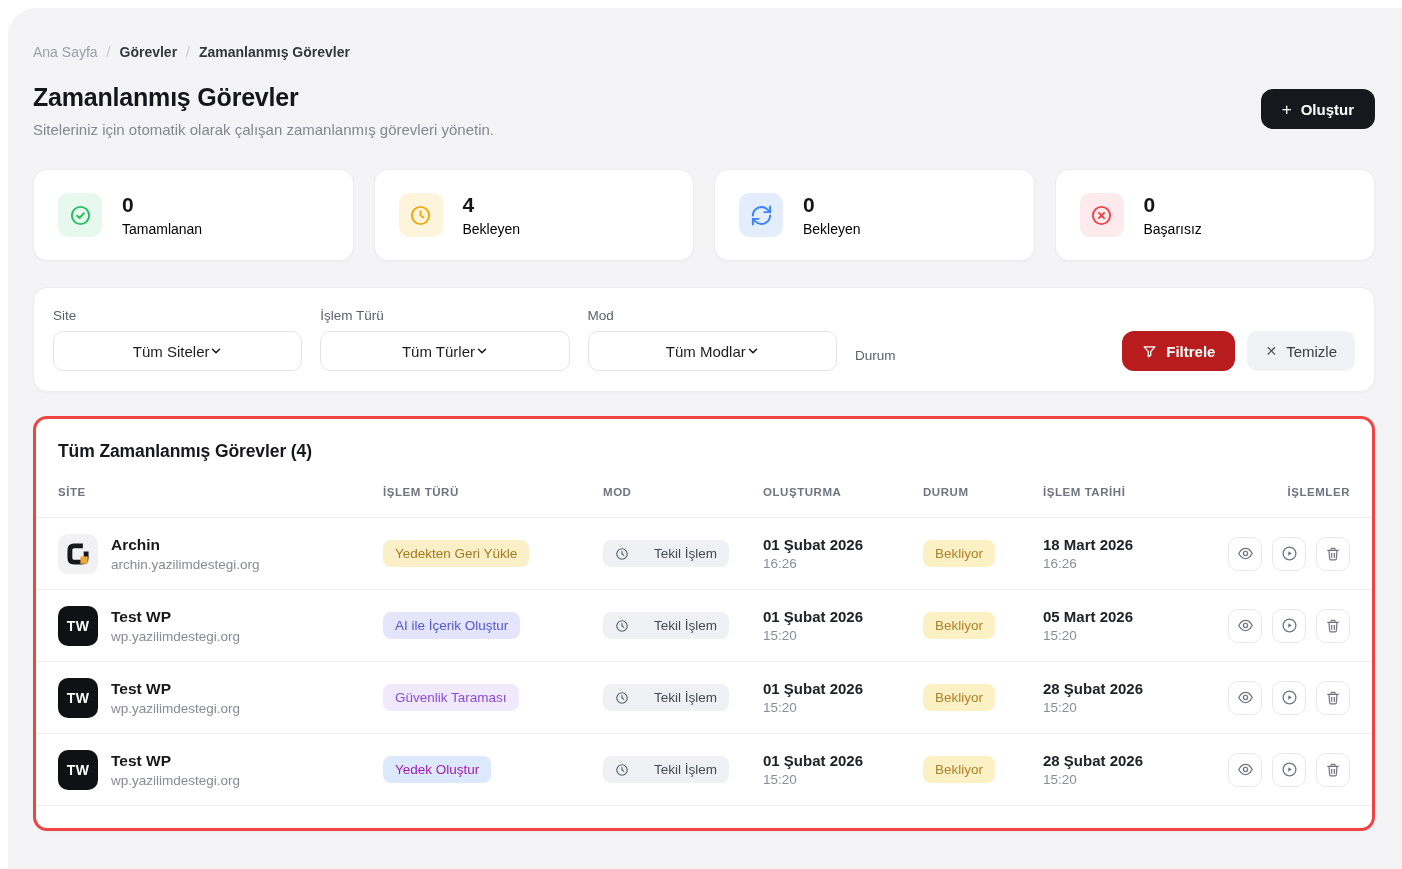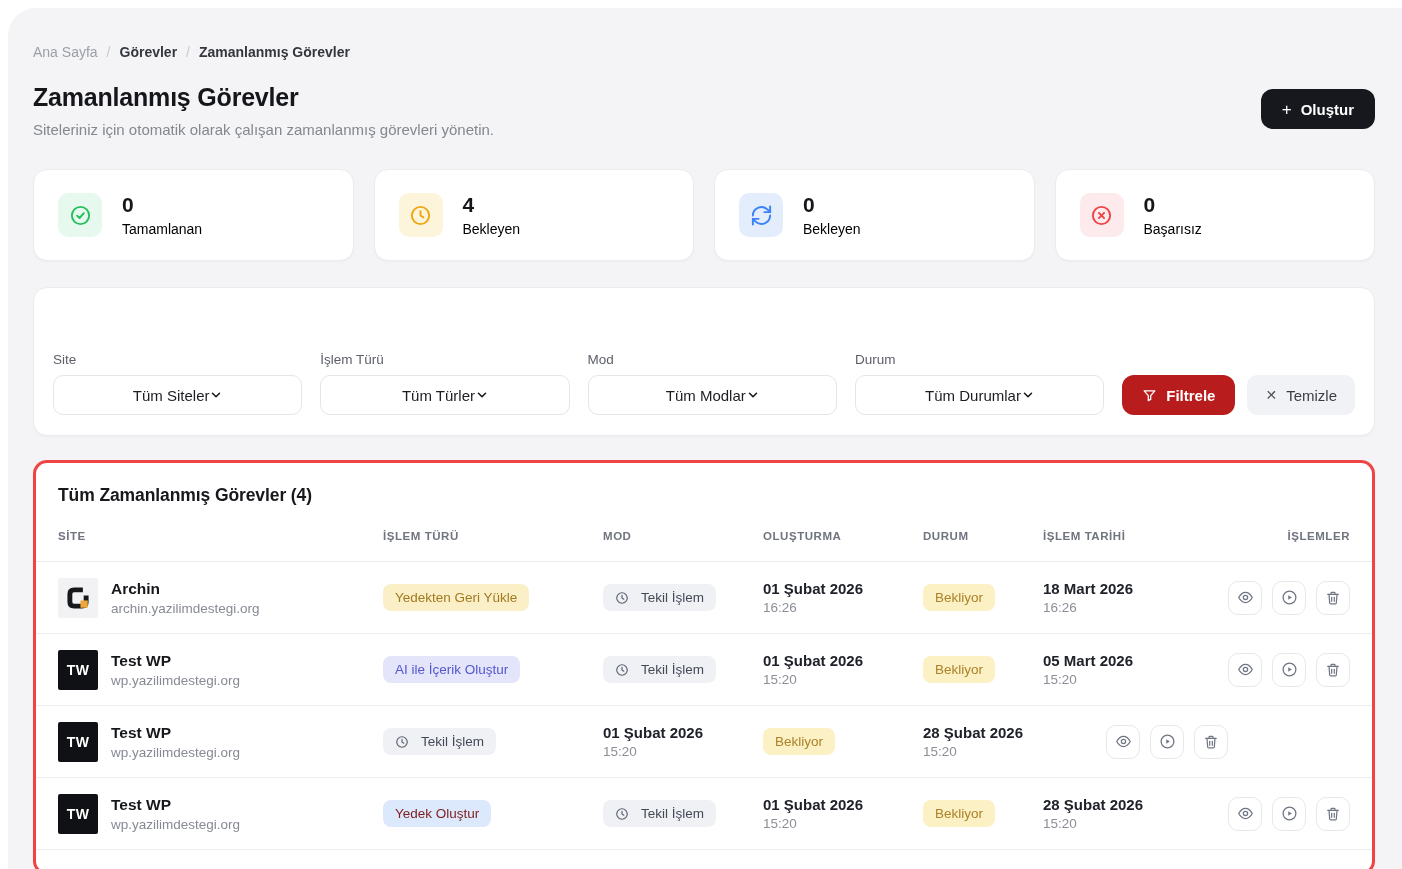--- a/index.html
+++ b/index.html
@@ -33,21 +33,21 @@
   .stat-icon.amber { background:#fdf4dc; color:#efa711; }
   .stat-icon.blue  { background:#e4edfc; color:#3b82f6; }
   .stat-icon.red   { background:#fdeaec; color:#ee4445; }
   .stat-value { font-size:21px; font-weight:700; color:#15161a; line-height:1.1; }
   .stat-label { margin-top:4px; font-size:14px; color:#000000; }
 
   
   .filter-card { margin-top:26px; background:#fff; border:1px solid #ececef; border-radius:14px;
     padding:20px 19px; display:flex; gap:18px; align-items:flex-end;
     box-shadow:0 1px 2px rgba(20,22,30,0.03); }
-  .filter-field { width:253px;margin-top:44px; }
+  .filter-field { width:253px; }
   .filter-label { font-size:13.5px; color:#5b5f68; font-weight:500; margin-bottom:8px; }
   .select { height:40px; border:1px solid #e3e5ea; border-radius:10px; background:#fff;
     display:flex; align-items:center; justify-content:center; padding:0 13px 0 14px;
     font-size:15px; color:#1b1d23; cursor:pointer; }
   .select .chev { color:#17181d; display:flex; }
   .filter-actions { margin-left:auto; display:flex; gap:12px; }
   .btn-filter { display:flex; align-items:center; gap:9px; background:#b91c1c; color:#fff; border:none;
     border-radius:12px; height:40px; padding:0 20px; font-size:15px; font-weight:600; font-family:inherit; cursor:pointer; }
   .btn-clear { display:flex; align-items:center; gap:9px; background:#f1f2f5; color:#3a3d45; border:none;
     border-radius:10px; height:40px; padding:0 18px; font-size:15px; font-family:inherit; cursor:pointer; }
@@ -58,34 +58,34 @@
     padding-top:22px; padding-bottom:22px; box-shadow:0 1px 2px rgba(20,22,30,0.03); }
   .table-title { font-size:17.5px; font-weight:700; color:#17181c; padding:0 22px; letter-spacing:-0.1px; }
   .tgrid { display:grid; grid-template-columns:325px 220px 160px 160px 120px 185px 1fr;
     align-items:center; padding:0 22px; }
   .thead { height:52px; border-bottom:1px solid #e9ebee; margin-top:4px; }
   .th { font-size:11.5px; font-weight:700; color:#70747f; letter-spacing:0.55px; }
   .th.right { text-align:right; }
   .trow { height:72px; border-bottom:1px solid #edeef1; }
 
   .site-cell { display:flex; align-items:center; gap:13px; }
-  .avatar { width:40px; height:40px; border-radius:2px; display:flex; align-items:center; justify-content:center; flex:none; }
+  .avatar { width:40px; height:40px; border-radius:10px; display:flex; align-items:center; justify-content:center; flex:none; }
   .avatar.logo { background:#f2f2f4; }
   .avatar.initials { background:#101114; color:#fff; font-size:14px; font-weight:700; letter-spacing:0.3px; }
   .site-name { font-size:15.5px; font-weight:700; color:#17181c; }
   .site-domain { margin-top:3px; font-size:13.5px; color:#868a93; }
 
   .badge { display:inline-block; font-size:13.5px; font-weight:500; border-radius:8px; padding:6px 12px; }
   .badge-amber  { background:#fbefc7; color:#a07a20; }
   .badge-indigo { background:#e4e5fb; color:#5457ce; }
   .badge-purple { background:#f0e9fb; color:#8a4bd8; }
-  .badge-blue   { background:#dce8fc; color:#7f1d1d;text-align:center; }
+  .badge-blue   { background:#dce8fc; color:#a21caf;text-align:center; }
   .badge-status { background:#fcf0c5; color:#ad8127; }
 
-  .mode-chip { display:inline-flex; align-items:center; gap:12px; background:#f0f1f4; border-radius:8px;
+  .mode-chip { display:inline-flex; align-items:center; gap:25px; background:#f0f1f4; border-radius:8px;
     padding:6px 12px; font-size:13.5px; color:#434957; }
   .mode-chip svg { color:#596070; }
 
   .dt-date { font-size:15px; font-weight:600; color:#20222a; }
   .dt-time { margin-top:3px; font-size:13.5px; color:#8b8f98; }
 
   .actions-cell { display:flex; justify-content:flex-end; gap:10px; }
   .icon-btn { width:34px; height:34px; border-radius:10px; border:1px solid #e7e8ec; background:#fff;
     display:flex; align-items:center; justify-content:center; color:#6f7583; cursor:pointer; }
 </style>
@@ -196,28 +196,20 @@
         <span>Tüm Modlar</span>
         <span class="chev">
             <svg width="14" height="14" viewBox="0 0 24 24" fill="none" stroke="currentColor" stroke-width="2.6" stroke-linecap="round" stroke-linejoin="round">
               <polyline points="6 9 12 15 18 9"></polyline>
             </svg>
           </span>
       </div>
     </div>
     <div class="filter-field">
       <div class="filter-label">Durum</div>
-      <div class="select">
-        <span>Tüm Durumlar</span>
-        <span class="chev">
-            <svg width="14" height="14" viewBox="0 0 24 24" fill="none" stroke="currentColor" stroke-width="2.6" stroke-linecap="round" stroke-linejoin="round">
-              <polyline points="6 9 12 15 18 9"></polyline>
-            </svg>
-          </span>
-      </div>
     </div>
     <div class="filter-actions">
       <button class="btn-filter">
         <span style="display:flex">
             <svg width="15" height="15" viewBox="0 0 24 24" fill="none" stroke="currentColor" stroke-width="2.1" stroke-linecap="round" stroke-linejoin="round">
               <path d="M3.5 4.5h17l-6.6 7.8v6l-3.8 1.9v-7.9z"></path>
             </svg>
           </span>
         <span>Filtrele</span>
       </button>
@@ -363,20 +355,21 @@
     </div>
 
     <div class="tgrid trow">
       <div class="site-cell">
         <div class="avatar initials">TW</div>
         <div>
           <div class="site-name">Test WP</div>
           <div class="site-domain">wp.yazilimdestegi.org</div>
         </div>
       </div>
+      <div><span class="badge badge-purple">Güvenlik Taraması</span></div>
       <div>
         <span class="mode-chip">
           <svg width="14" height="14" viewBox="0 0 24 24" fill="none" stroke="currentColor" stroke-width="2" stroke-linecap="round" stroke-linejoin="round">
               <circle cx="12" cy="12" r="9"></circle>
               <polyline points="12 7.5 12 12 15 14"></polyline>
             </svg>
           <span>Tekil İşlem</span>
         </span>
       </div>
       <div>

